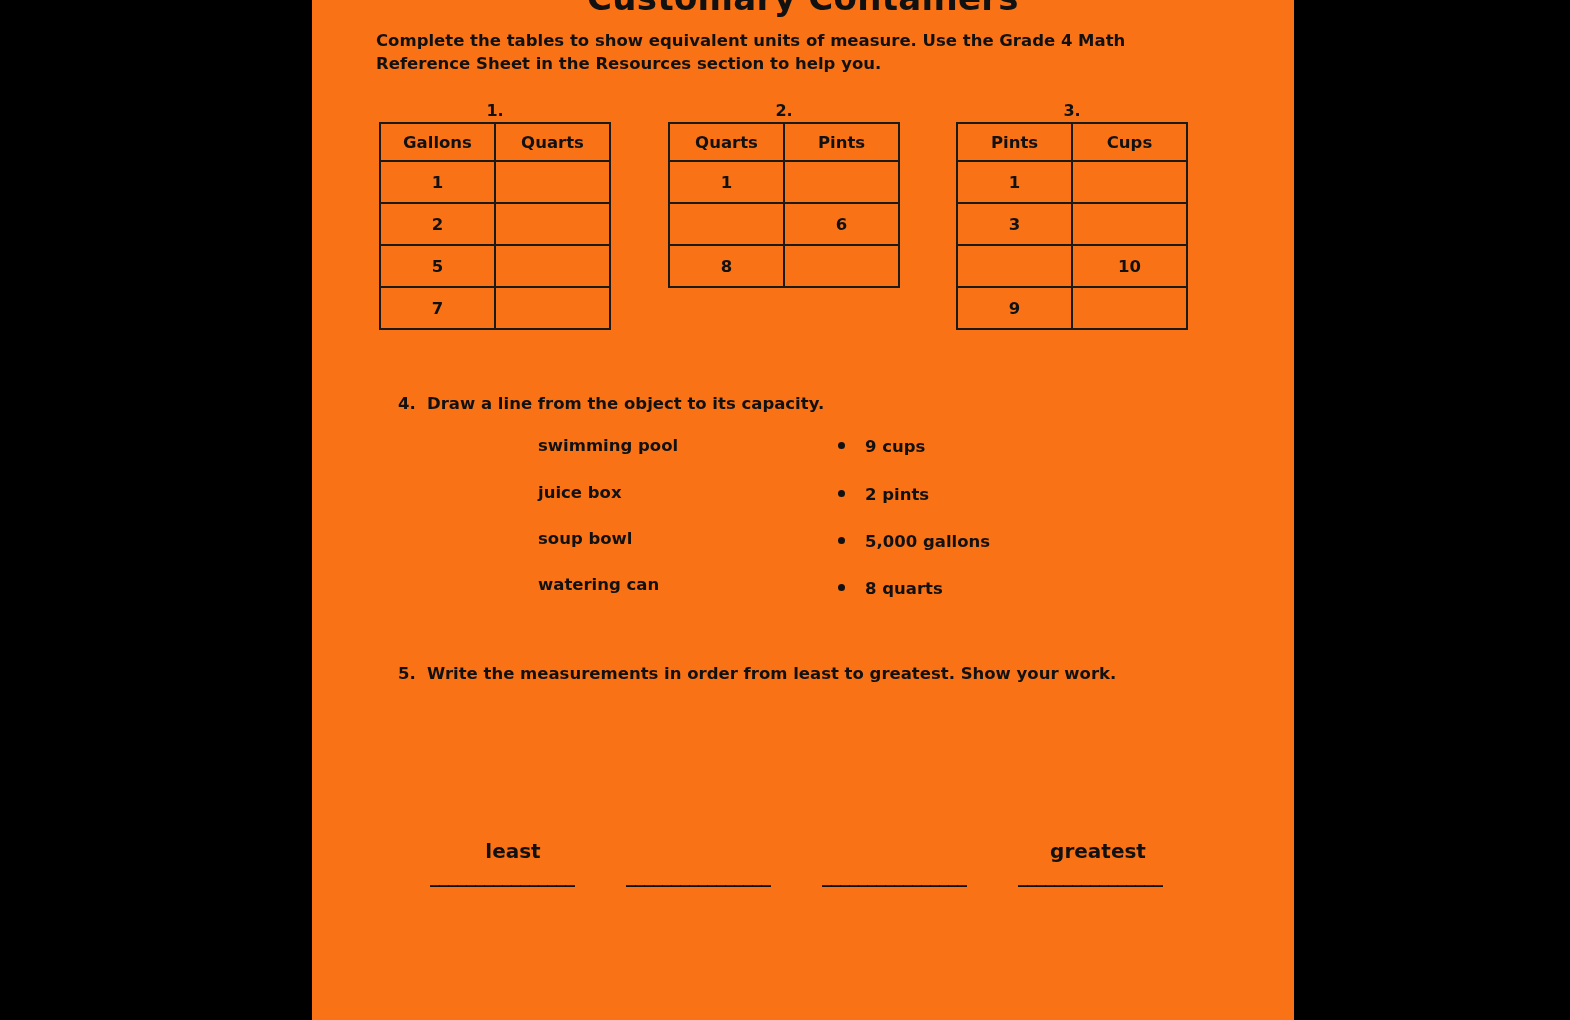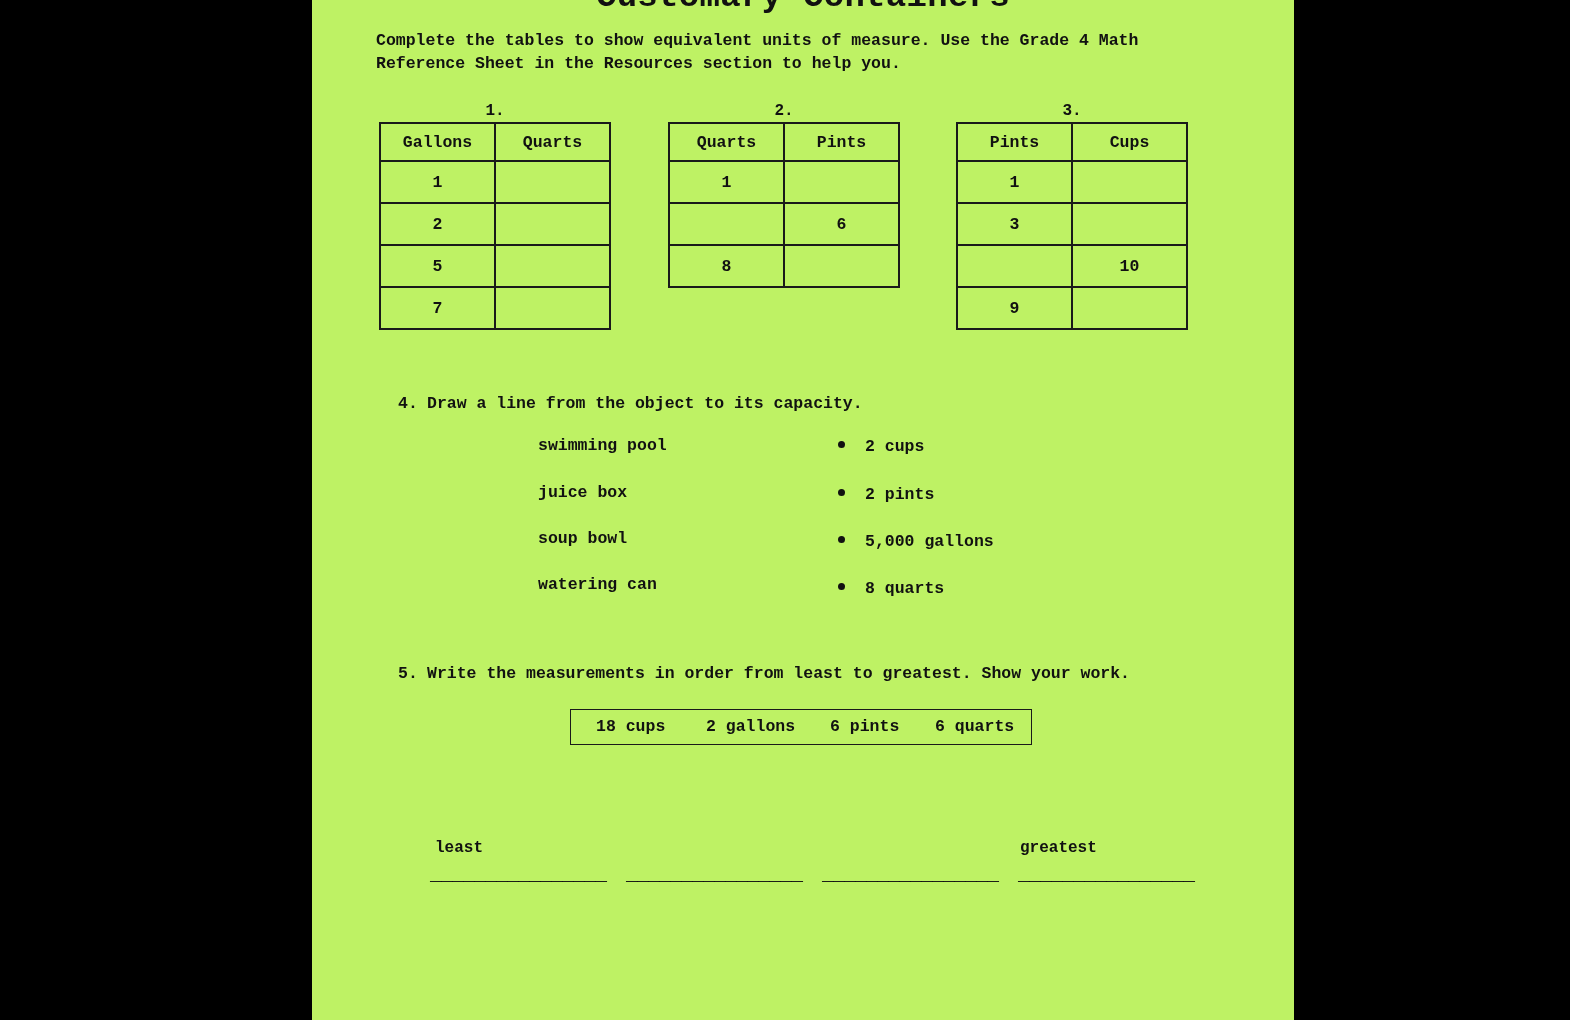--- a/index.html
+++ b/index.html
@@ -5,21 +5,21 @@
     html, body { margin: 0; padding: 0; }
     body {
       width: 1570px; height: 1020px; overflow: hidden;
       background: #000000;
       font-family: "DejaVu Sans", sans-serif;
       color: #111111;
       position: relative;
     }
     .page {
       position: absolute; left: 312px; top: 0; width: 982px; height: 1020px;
-      background: #bef264; overflow: hidden; font-family: Liberation Mono, monospace;
+      background: #f97316; overflow: hidden;
     }
     .title {
       position: absolute; left: 0; width: 982px; top: -22px;
       text-align: center; font-size: 34px; font-weight: bold; letter-spacing: 0.3px;
     }
     .intro {
       position: absolute; left: 64px; top: 29px; width: 800px;
       font-size: 16.5px; line-height: 23px; font-weight: bold;
     }
     .tbl-wrap { position: absolute; top: 100px; width: 232px; }
@@ -48,21 +48,21 @@
       position: absolute; left: 258px; top: 709px; width: 460px; height: 34px;
       border: 1.5px solid #1a1a1a; display: flex; align-items: center;
       font-size: 16.5px; font-weight: bold;
     }
     .word-bank span { position: absolute; top: 7px; }
     .blank {
       position: absolute; top: 863px; width: 156px; text-align: left;
       font-size: 20px; font-weight: bold; letter-spacing: -1px;
     }
     .blank-label {
-      position: absolute; top: 839px; font-size: 16px; font-weight: bold; text-align: left; width: 156px;
+      position: absolute; top: 839px; font-size: 20px; font-weight: bold; text-align: center; width: 156px;
     }
   </style>
 </head>
 <body>
 
 <div class="page">
   <div class="title">Customary Containers</div>
   <div class="intro">Complete the tables to show equivalent units of measure. Use the Grade 4 Math Reference Sheet in the Resources section to help you.</div>
 
   <div class="tbl-wrap" style="left:67px;">
@@ -147,41 +147,35 @@
 
   <div class="q-head" style="top:394px; left:86px;">4.</div>
   <div class="q-head" style="top:394px; left:115px;">Draw a line from the object to its capacity.</div>
 
   <div class="match-left" style="top:436px;">swimming pool</div>
   <div class="match-left" style="top:483px;">juice box</div>
   <div class="match-left" style="top:529px;text-align:center;">soup bowl</div>
   <div class="match-left" style="top:575px;">watering can</div>
 
   <div class="match-right" style="top:437px;">
-    <span class="bullet"></span><span>2 cups</span>
+    <span class="bullet"></span><span>9 cups</span>
   </div>
   <div class="match-right" style="top:485px;">
     <span class="bullet"></span><span>2 pints</span>
   </div>
   <div class="match-right" style="top:532px;">
     <span class="bullet"></span><span>5,000 gallons</span>
   </div>
   <div class="match-right" style="top:579px;">
     <span class="bullet"></span><span>8 quarts</span>
   </div>
 
   <div class="q-head" style="top:664px; left:86px;">5.</div>
   <div class="q-head" style="top:664px; left:115px;">Write the measurements in order from least to greatest. Show your work.</div>
 
-  <div class="word-bank">
-    <span style="left:25px;">18 cups</span>
-    <span style="left:135px;">2 gallons</span>
-    <span style="left:259px;">6 pints</span>
-    <span style="left:364px;">6 quarts</span>
-  </div>
 
   <div class="blank" style="left:118px;">________________</div>
   <div class="blank" style="left:314px;">________________</div>
   <div class="blank" style="left:510px;">________________</div>
   <div class="blank" style="left:706px;">________________</div>
 
   <div class="blank-label" style="left:123px;">least</div>
   <div class="blank-label" style="left:708px;">greatest</div>
 </div>
 

